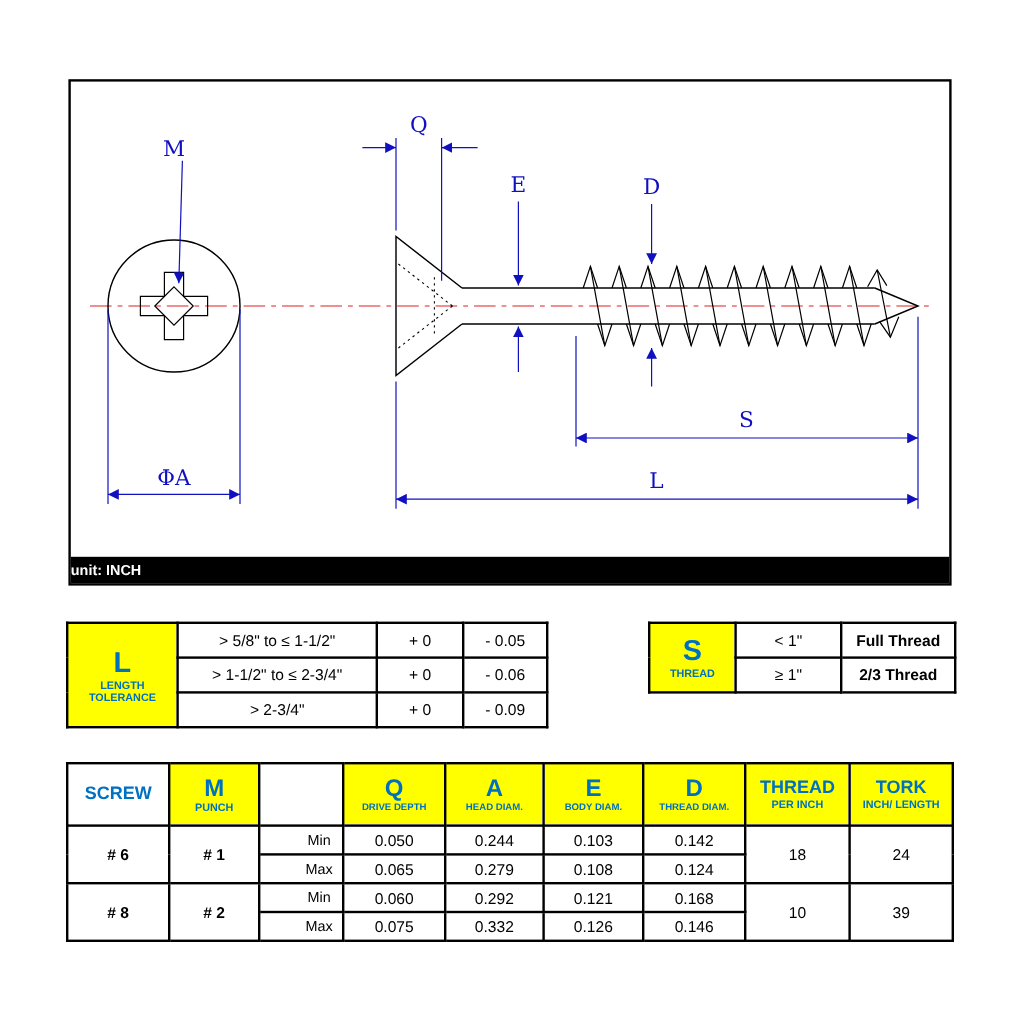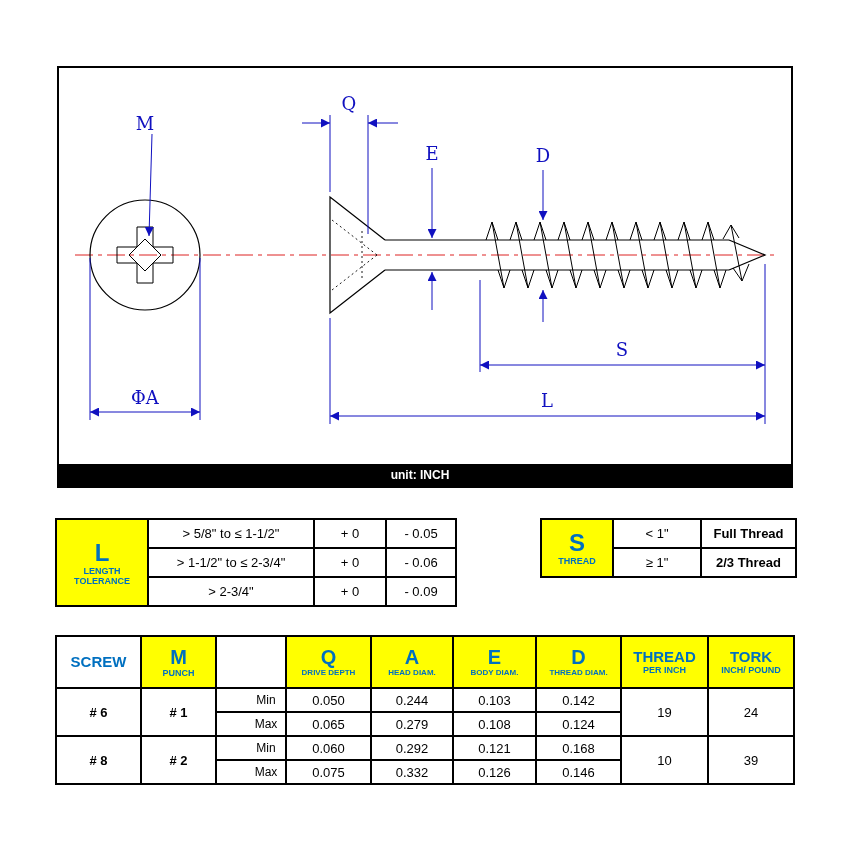--- a/index.html
+++ b/index.html
@@ -3,21 +3,21 @@
 <meta charset="utf-8">
 <style>
   * { margin:0; padding:0; box-sizing:border-box; }
   html,body { width:850px; height:850px; background:#ffffff; font-family:"Liberation Sans",sans-serif; }
   .page { position:relative; width:850px; height:850px; background:#fff; overflow:hidden; }
 
   
   .frame { position:absolute; left:57px; top:66px; width:736px; height:422px; border:2px solid #000; background:#fff; }
   .frame svg { display:block; }
   .unitbar { position:absolute; left:0; bottom:0; width:100%; height:22px; background:#000; color:#fff;
-             font-size:12px; font-weight:bold; text-align:center; line-height:22px; padding-right:10px; }
+             font-size:12px; font-weight:bold; text-align:left; line-height:22px; padding-right:10px; }
 
   
   table { border-collapse:collapse; table-layout:fixed; position:absolute; background:#fff; }
   td { border:2px solid #000; text-align:center; vertical-align:middle; font-size:13px; color:#000; padding:0; overflow:hidden; }
   .yellow { background:#ffff00; }
   .bluebig  { color:#0070c0; font-weight:bold; font-size:24px; line-height:26px; font-family:"Liberation Sans",sans-serif; }
   .bluemid  { color:#0070c0; font-weight:bold; font-size:20px; line-height:21px; }
   .blueword { color:#0070c0; font-weight:bold; font-size:15px; line-height:16px; }
   .bluecap  { color:#0070c0; font-weight:bold; font-size:9px; line-height:10px; }
   .bluecap8 { color:#0070c0; font-weight:bold; font-size:8px; line-height:9px; }
@@ -218,33 +218,33 @@
       <td class="yellow">
         <div class="bluemid">D</div>
         <div class="bluecap8">THREAD DIAM.</div>
       </td>
       <td class="yellow">
         <div class="blueword">THREAD</div>
         <div class="bluecap">PER INCH</div>
       </td>
       <td class="yellow">
         <div class="blueword">TORK</div>
-        <div class="bluecap">INCH/ POUND</div>
+        <div class="bluecap">INCH/ LENGTH</div>
       </td>
     </tr>
 
     <tr class="dat">
       <td rowspan="2" class="bold"># 6</td>
       <td rowspan="2" class="bold"># 1</td>
       <td class="small">Min</td>
       <td>0.050</td>
       <td>0.244</td>
       <td>0.103</td>
       <td>0.142</td>
-      <td rowspan="2">19</td>
+      <td rowspan="2">18</td>
       <td rowspan="2">24</td>
     </tr>
     <tr class="dat">
       <td class="small">Max</td>
       <td>0.065</td>
       <td>0.279</td>
       <td>0.108</td>
       <td>0.124</td>
     </tr>
 

